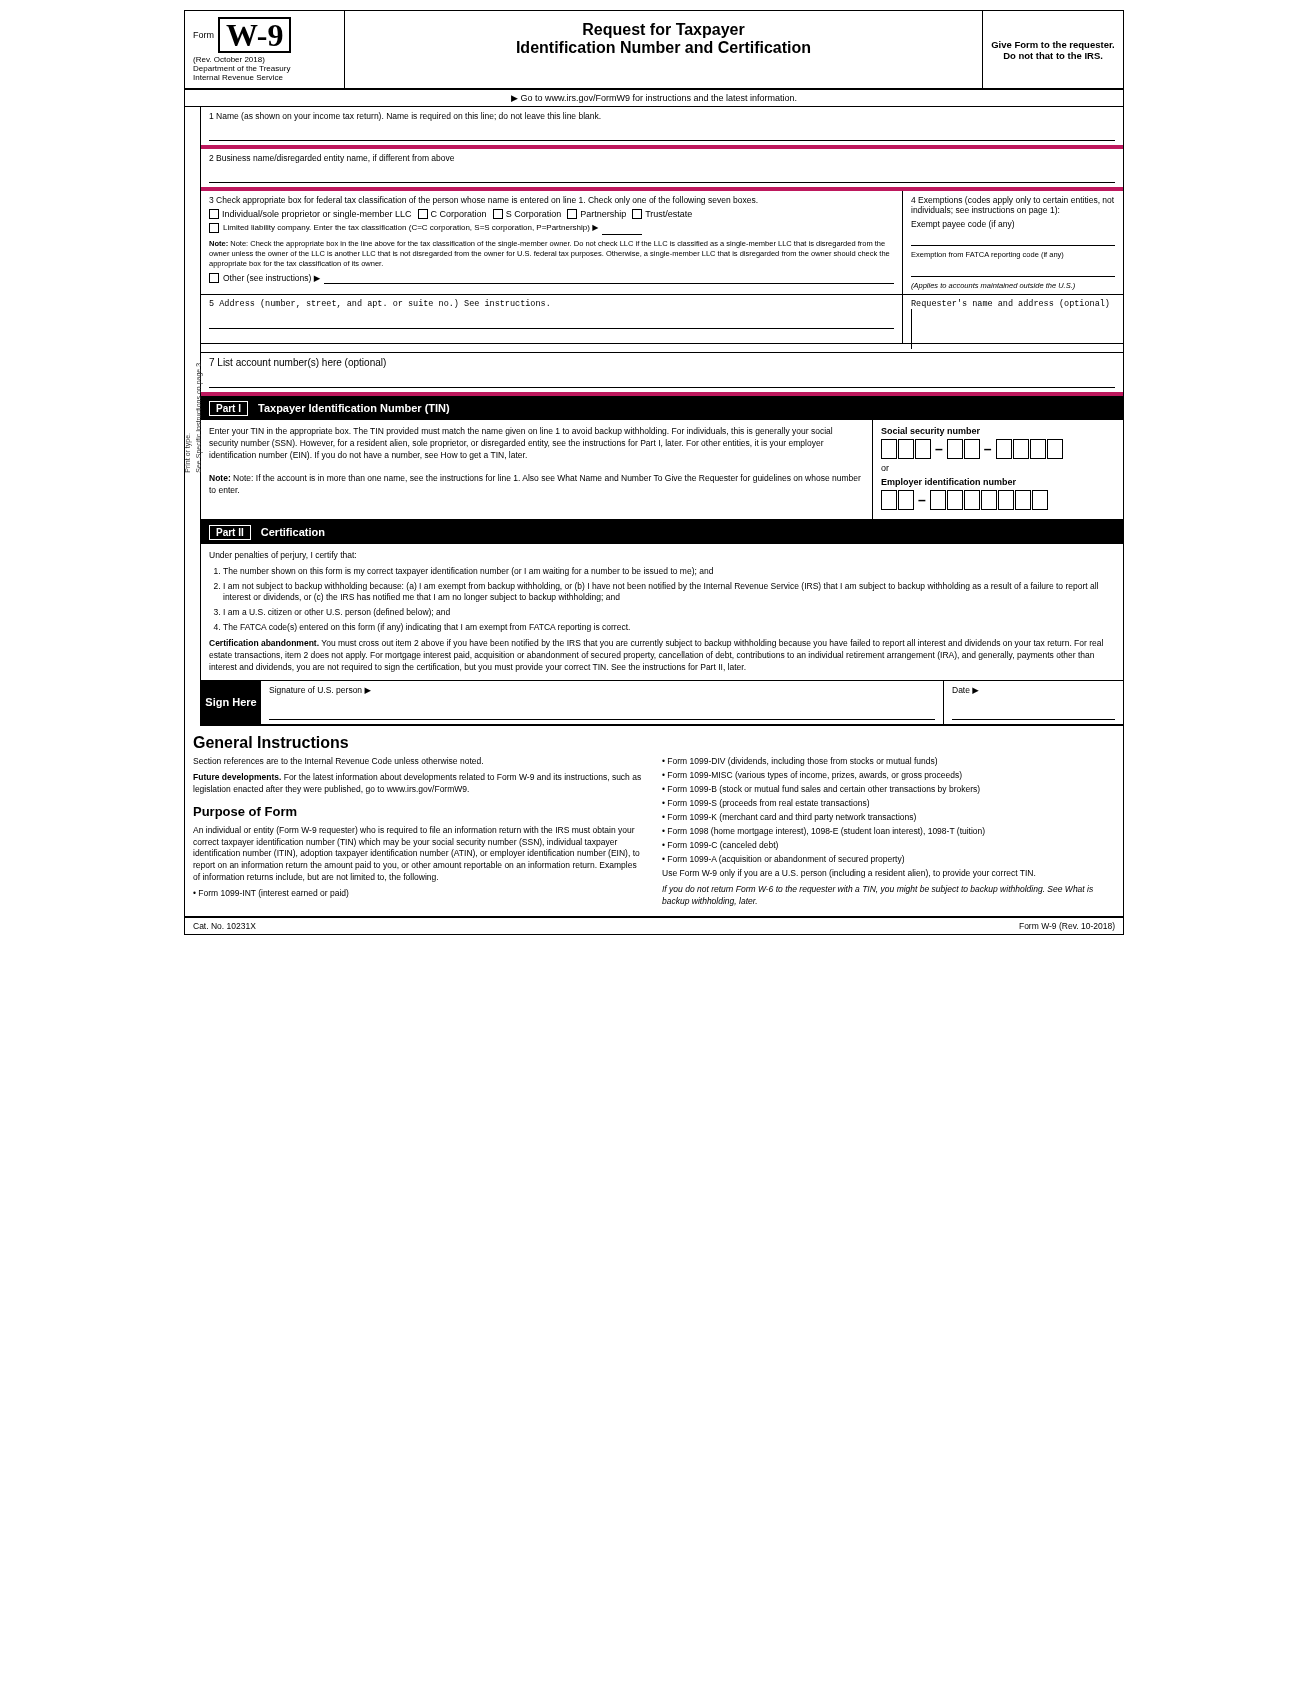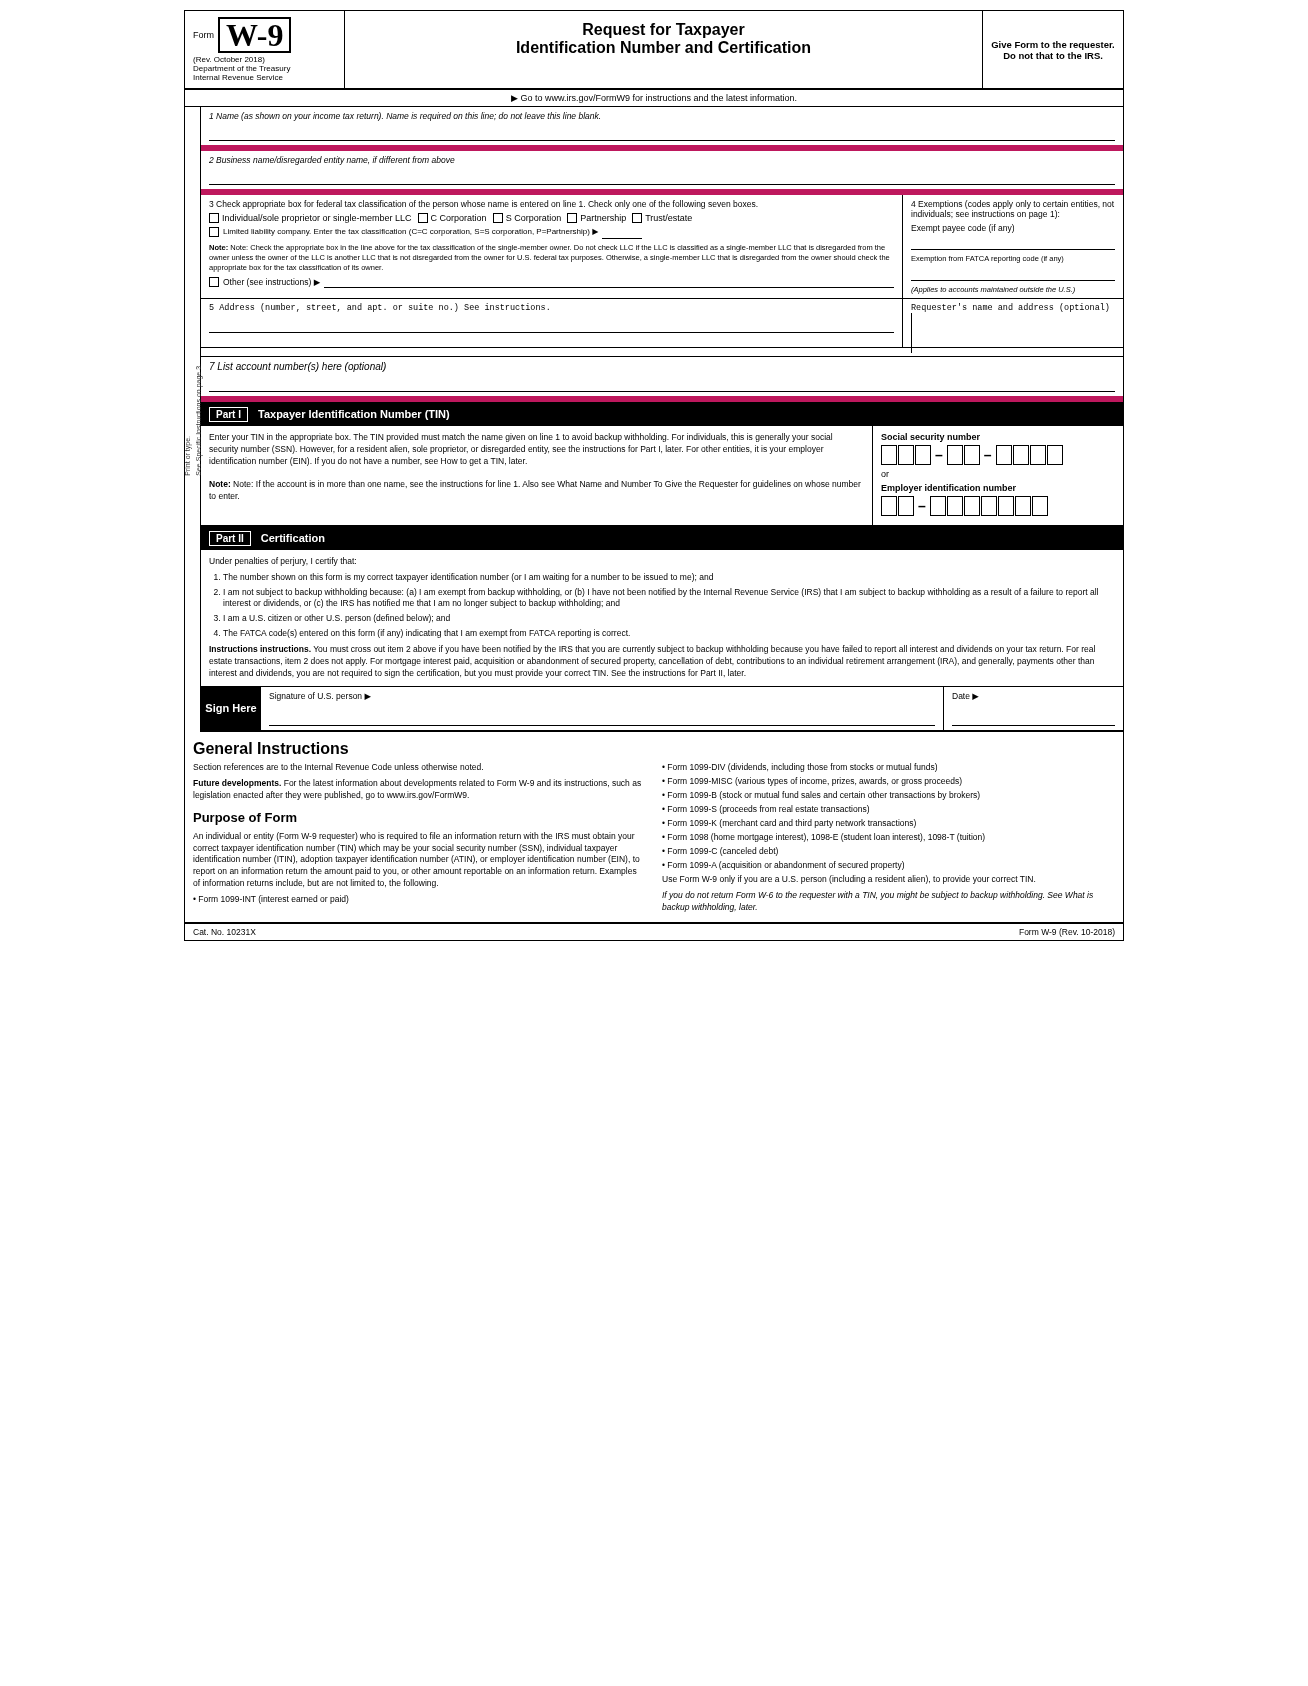--- a/index.html
+++ b/index.html
@@ -66,23 +66,22 @@
       justify-content: center;
     }
     
     .goto-line {
       border-bottom: 1px solid #000;
       padding: 3px 8px;
       font-size: 9px;
       text-align: center;
     }
     .form-row {
-      border-bottom: 6px solid #be185d;
+      border-bottom: 4px solid #be185d;
       padding: 4px 8px;
-      font-style: italic;
     }
     .form-row label {
       font-size: 8.5px;
       display: block;
       margin-bottom: 2px;
     }
     .form-input-line {
       border-bottom: 1px solid #000;
       height: 18px;
       width: 100%;
@@ -558,21 +557,21 @@
 
       <div class="cert-section">
         <p>Under penalties of perjury, I certify that:</p>
         <ol style="margin: 4px 0 4px 14px;">
           <li>The number shown on this form is my correct taxpayer identification number (or I am waiting for a number to be issued to me); and</li>
           <li>I am not subject to backup withholding because: (a) I am exempt from backup withholding, or (b) I have not been notified by the Internal Revenue Service (IRS) that I am subject to backup withholding as a result of a failure to report all interest or dividends, or (c) the IRS has notified me that I am no longer subject to backup withholding; and</li>
           <li>I am a U.S. citizen or other U.S. person (defined below); and</li>
           <li>The FATCA code(s) entered on this form (if any) indicating that I am exempt from FATCA reporting is correct.</li>
         </ol>
         <p>
-          <span class="bold">Instructions instructions.</span>
+          <span class="bold">Certification abandonment.</span>
           <span>You must cross out item 2 above if you have been notified by the IRS that you are currently subject to backup withholding because you have failed to report all interest and dividends on your tax return. For real estate transactions, item 2 does not apply. For mortgage interest paid, acquisition or abandonment of secured property, cancellation of debt, contributions to an individual retirement arrangement (IRA), and generally, payments other than interest and dividends, you are not required to sign the certification, but you must provide your correct TIN. See the instructions for Part II, later.</span>
         </p>
       </div>
 
       <div class="sign-section">
         <div class="sign-label">
           <span>Sign Here</span>
         </div>
         <div class="sign-content">
           <div>Signature of U.S. person ▶</div>

